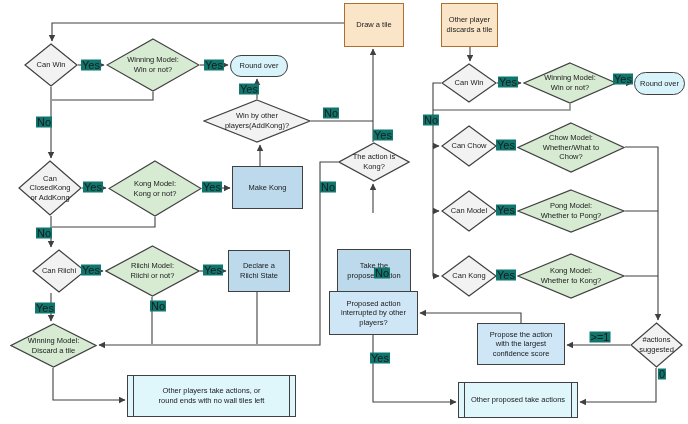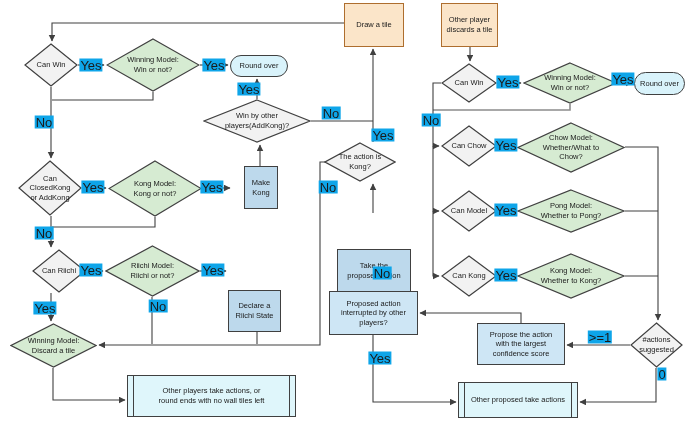--- a/index.html
+++ b/index.html
@@ -12,21 +12,21 @@
   .node .shape-svg{position:absolute;left:0;top:0;}
   .node-text{
     position:absolute;left:0;top:0;right:0;bottom:0;z-index:3;
     display:flex;align-items:center;justify-content:center;text-align:center;
     font-size:7.5px;line-height:1.28;white-space:pre-line;padding:1px;
   }
   .proc{position:absolute;left:0;top:0;right:0;bottom:0;border:1.2px solid #404040;}
   .subbar{position:absolute;top:0;bottom:0;width:1px;}
   .edge-label{
     position:absolute;z-index:4;transform:translate(-50%,-50%);
-    font-size:13px;line-height:1;background:#0ea5e9;padding:0 1px;white-space:nowrap;text-align:center;
+    font-size:11px;line-height:1;background:#0f766e;padding:0 1px;white-space:nowrap;text-align:center;
   }
 </style>
 </head>
 <body>
 
 <div id="canvas">
     <svg id="edge-layer" width="688" height="424">
       <defs>
         <marker id="arrow" markerWidth="7" markerHeight="7" refX="5.5" refY="3" orient="auto">
           <path d="M0,0 L6,3 L0,6 Z" fill="#404040"></path>
@@ -113,58 +113,58 @@
 ClosedKong
 or AddKong</div>
     </div>
     <div class="node" style="left: 108px; top: 160px; width: 94px; height: 57px;">
       <svg class="shape-svg" width="94" height="57">
         <polygon points="47,1 93,28.5 47,56 1,28.5" fill="#D6EBD2" stroke="#404040" stroke-width="1.2"></polygon>
       </svg>
       <div class="node-text">Kong Model:
 Kong or not?</div>
     </div>
-    <div class="node" style="left: 244px; top: 166px; width: 34px; height: 43px;">
+    <div class="node" style="left: 232px; top: 166px; width: 71px; height: 43px;">
       <div class="proc" style="background: rgb(189, 217, 236); border-color: rgb(64, 64, 64);"></div>
       <div class="node-text">Make Kong</div>
     </div>
     <div class="node" style="left: 32px; top: 249px; width: 54px; height: 44px;">
       <svg class="shape-svg" width="54" height="44">
         <polygon points="27,1 53,22 27,43 1,22" fill="#F2F2F2" stroke="#404040" stroke-width="1.2"></polygon>
       </svg>
       <div class="node-text">Can Riichi</div>
     </div>
     <div class="node" style="left: 105px; top: 245px; width: 95px; height: 52px;">
       <svg class="shape-svg" width="95" height="52">
         <polygon points="47.5,1 94,26 47.5,51 1,26" fill="#D6EBD2" stroke="#404040" stroke-width="1.2"></polygon>
       </svg>
       <div class="node-text">Riichi Model:
 Riichi or not?</div>
     </div>
-    <div class="node" style="left: 228px; top: 250px; width: 53px; height: 42px; margin-top: 40px;">
+    <div class="node" style="left: 228px; top: 250px; width: 62px; height: 42px;">
       <div class="proc" style="background: rgb(189, 217, 236); border-color: rgb(64, 64, 64);"></div>
       <div class="node-text">Declare a
 Riichi State</div>
     </div>
     <div class="node" style="left: 10px; top: 323px; width: 87px; height: 45px;">
       <svg class="shape-svg" width="87" height="45">
         <polygon points="43.5,1 86,22.5 43.5,44 1,22.5" fill="#D6EBD2" stroke="#404040" stroke-width="1.2"></polygon>
       </svg>
       <div class="node-text">Winning Model:
 Discard a tile</div>
     </div>
     <div class="node" style="left: 127px; top: 375px; width: 169px; height: 42px; padding-left: 44px;">
       <div class="proc" style="background: rgb(223, 246, 251); border-color: rgb(64, 64, 64);">
         <div class="subbar" style="background: rgb(64, 64, 64); left: 5px;"></div>
         <div class="subbar" style="background: rgb(64, 64, 64); right: 5px;"></div>
       </div>
       <div class="node-text">Other players take actions, or
 round ends with no wall tiles left</div>
     </div>
-    <div class="node" style="left: 324px; top: 142px; width: 72px; height: 40px;">
+    <div class="node" style="left: 338px; top: 142px; width: 72px; height: 40px;">
       <svg class="shape-svg" width="72" height="40">
         <polygon points="36,1 71,20 36,39 1,20" fill="#F2F2F2" stroke="#404040" stroke-width="1.2"></polygon>
       </svg>
       <div class="node-text">The action is
 Kong?</div>
     </div>
     <div class="node" style="left: 337px; top: 213px; width: 74px; height: 44px; margin-top: 36px;">
       <div class="proc" style="background: rgb(189, 217, 236); border-color: rgb(64, 64, 64);"></div>
       <div class="node-text">Take the
 proposed action</div>

